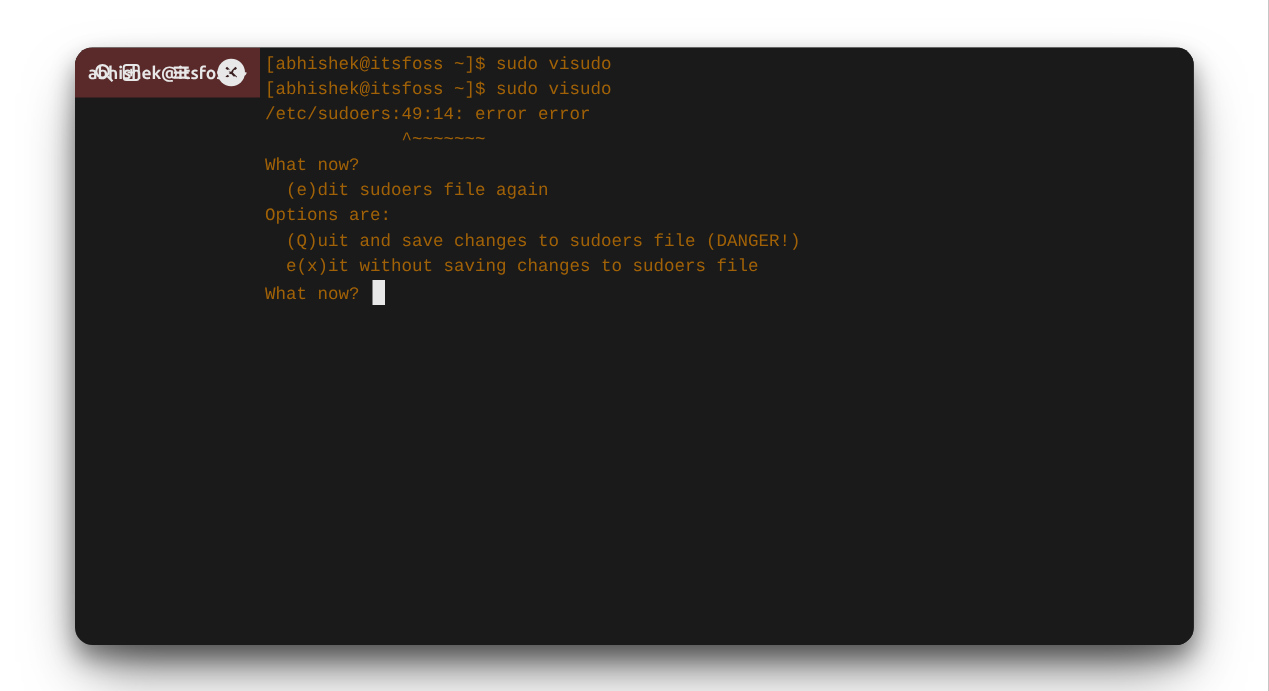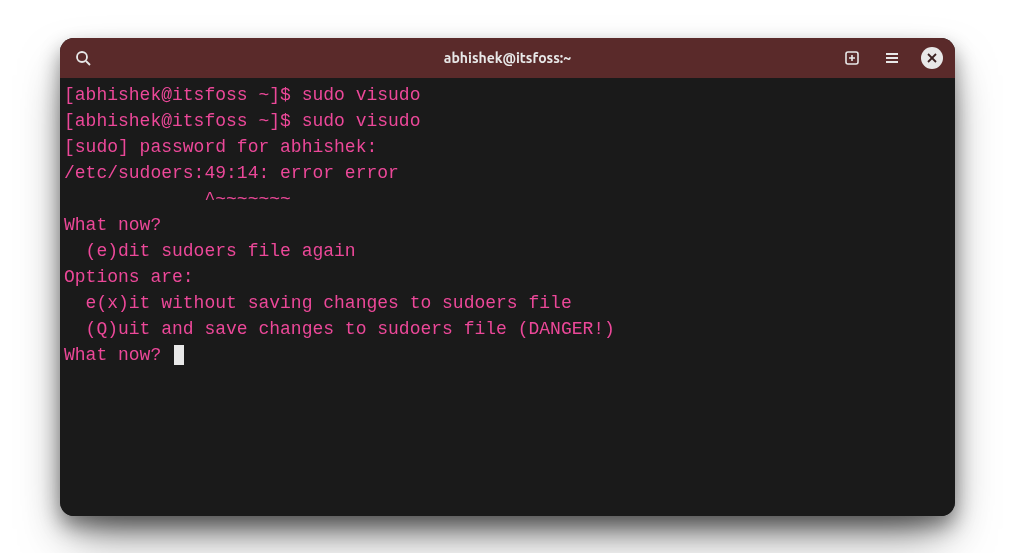--- a/index.html
+++ b/index.html
@@ -17,21 +17,21 @@
       font-family: 'Consolas', 'Monaco', 'Courier New', monospace;
     }
     .window {
       width: 895px;
       height: 478px;
       background: #1a1a1a;
       border-radius: 14px;
       overflow: hidden;
       box-shadow: 0 25px 50px -12px rgba(0,0,0,0.6), 0 10px 20px rgba(0,0,0,0.4);
       display: flex;
-      flex-direction: column;
+      flex-direction: row;
     }
     .titlebar {
       background: #5a2a2a;
       height: 40px;
       display: flex;
       align-items: center;
       padding: 0 12px;
       position: relative;
     }
     .titlebar-left {
@@ -75,22 +75,22 @@
       cursor: pointer;
       display: flex;
       align-items: center;
       justify-content: center;
       font-weight: bold;
     }
     .terminal-body {
       flex: 1;
       background: #1a1a1a;
       padding: 4px 4px;
-      color: #ec4899;
-      font-size: 18px;
+      color: #a16207;
+      font-size: 14px;
       line-height: 1.45;
       overflow: hidden;
     }
     .line {
       white-space: pre;
     }
     .cursor {
       display: inline-block;
       width: 10px;
       height: 20px;
@@ -135,24 +135,23 @@
         <svg width="10" height="10" viewBox="0 0 10 10" fill="none" stroke="currentColor" stroke-width="1.8">
           <line x1="1" y1="1" x2="9" y2="9"></line>
           <line x1="9" y1="1" x2="1" y2="9"></line>
         </svg>
       </button>
     </div>
   </div>
   <div class="terminal-body">
     <div class="line">[abhishek@itsfoss ~]$ sudo visudo</div>
     <div class="line">[abhishek@itsfoss ~]$ sudo visudo</div>
-    <div class="line">[sudo] password for abhishek:</div>
     <div class="line">/etc/sudoers:49:14: error error</div>
     <div class="line">             ^~~~~~~~</div>
     <div class="line">What now?</div>
     <div class="line">  (e)dit sudoers file again</div>
     <div class="line">Options are:</div>
+    <div class="line">  (Q)uit and save changes to sudoers file (DANGER!)</div>
     <div class="line">  e(x)it without saving changes to sudoers file</div>
-    <div class="line">  (Q)uit and save changes to sudoers file (DANGER!)</div>
     <div class="line"></div>
     <div class="line"><span>What now? </span><span class="cursor"></span></div>
   </div>
 </div>
 
 </body></html>

